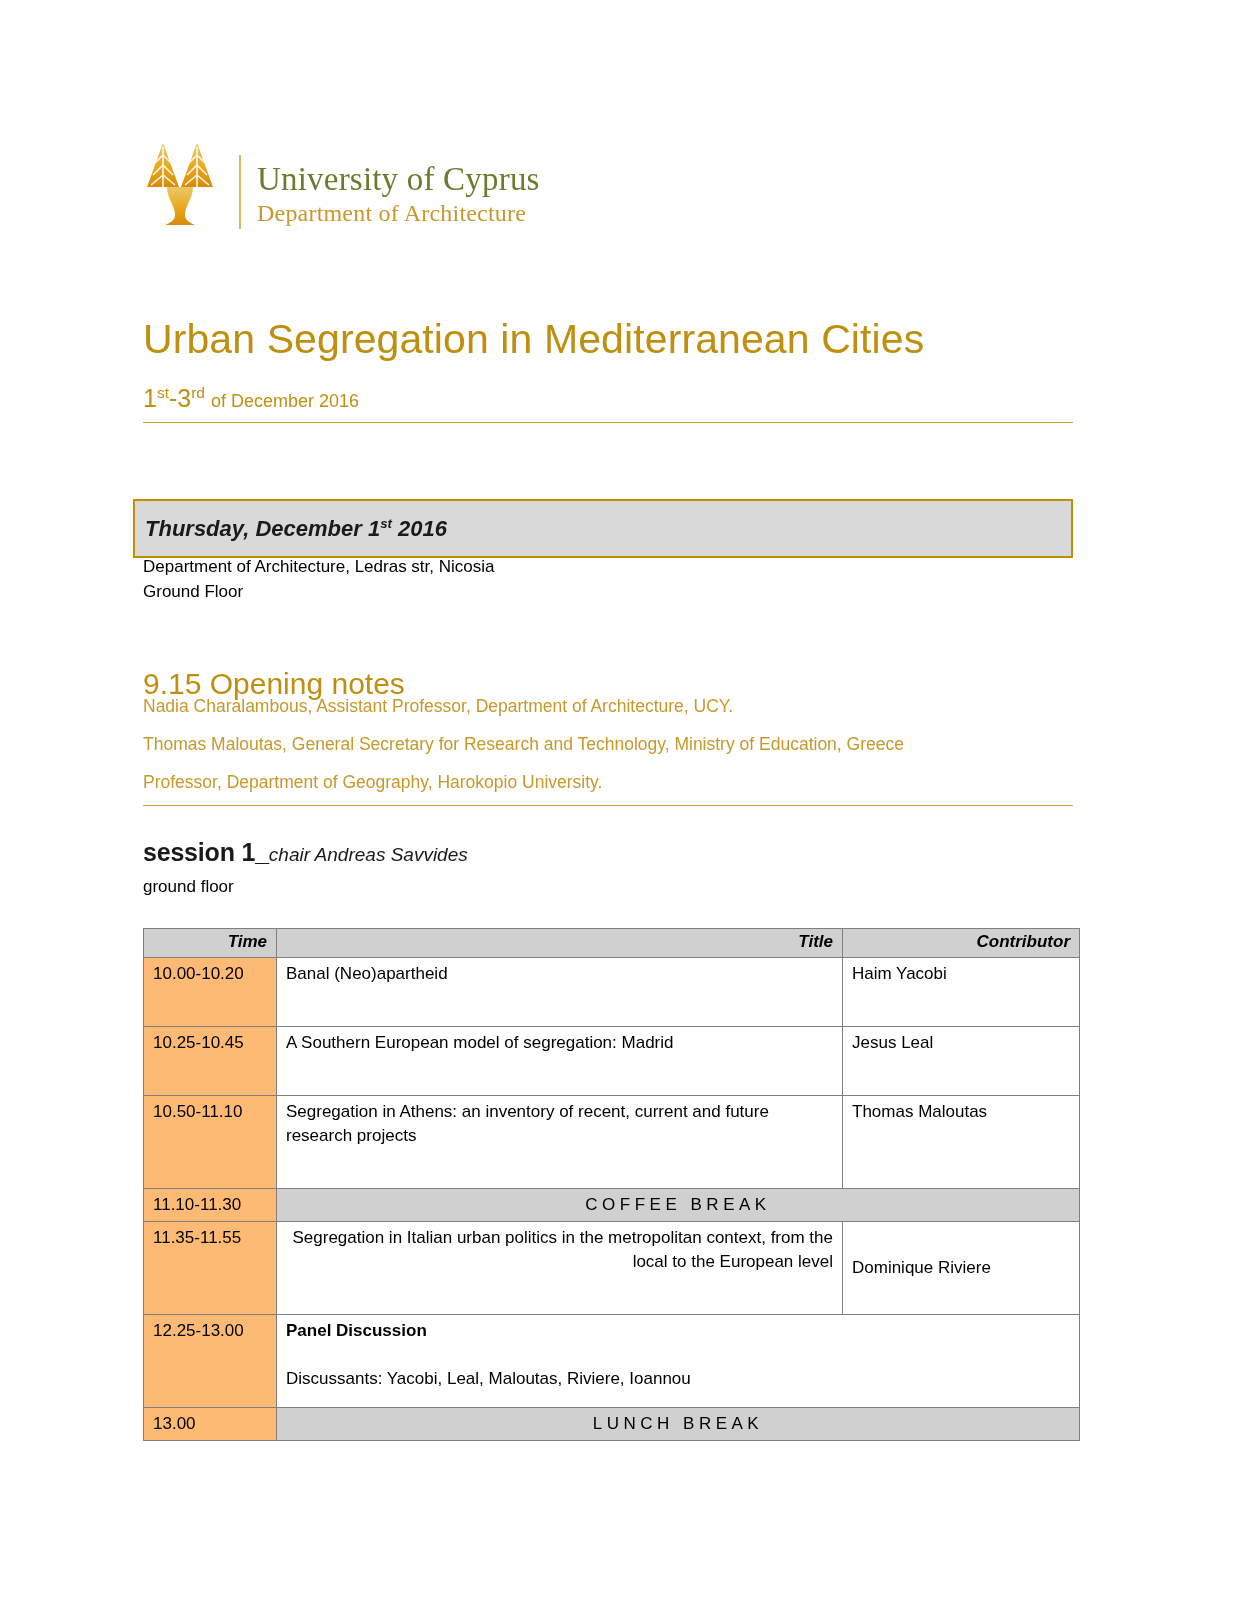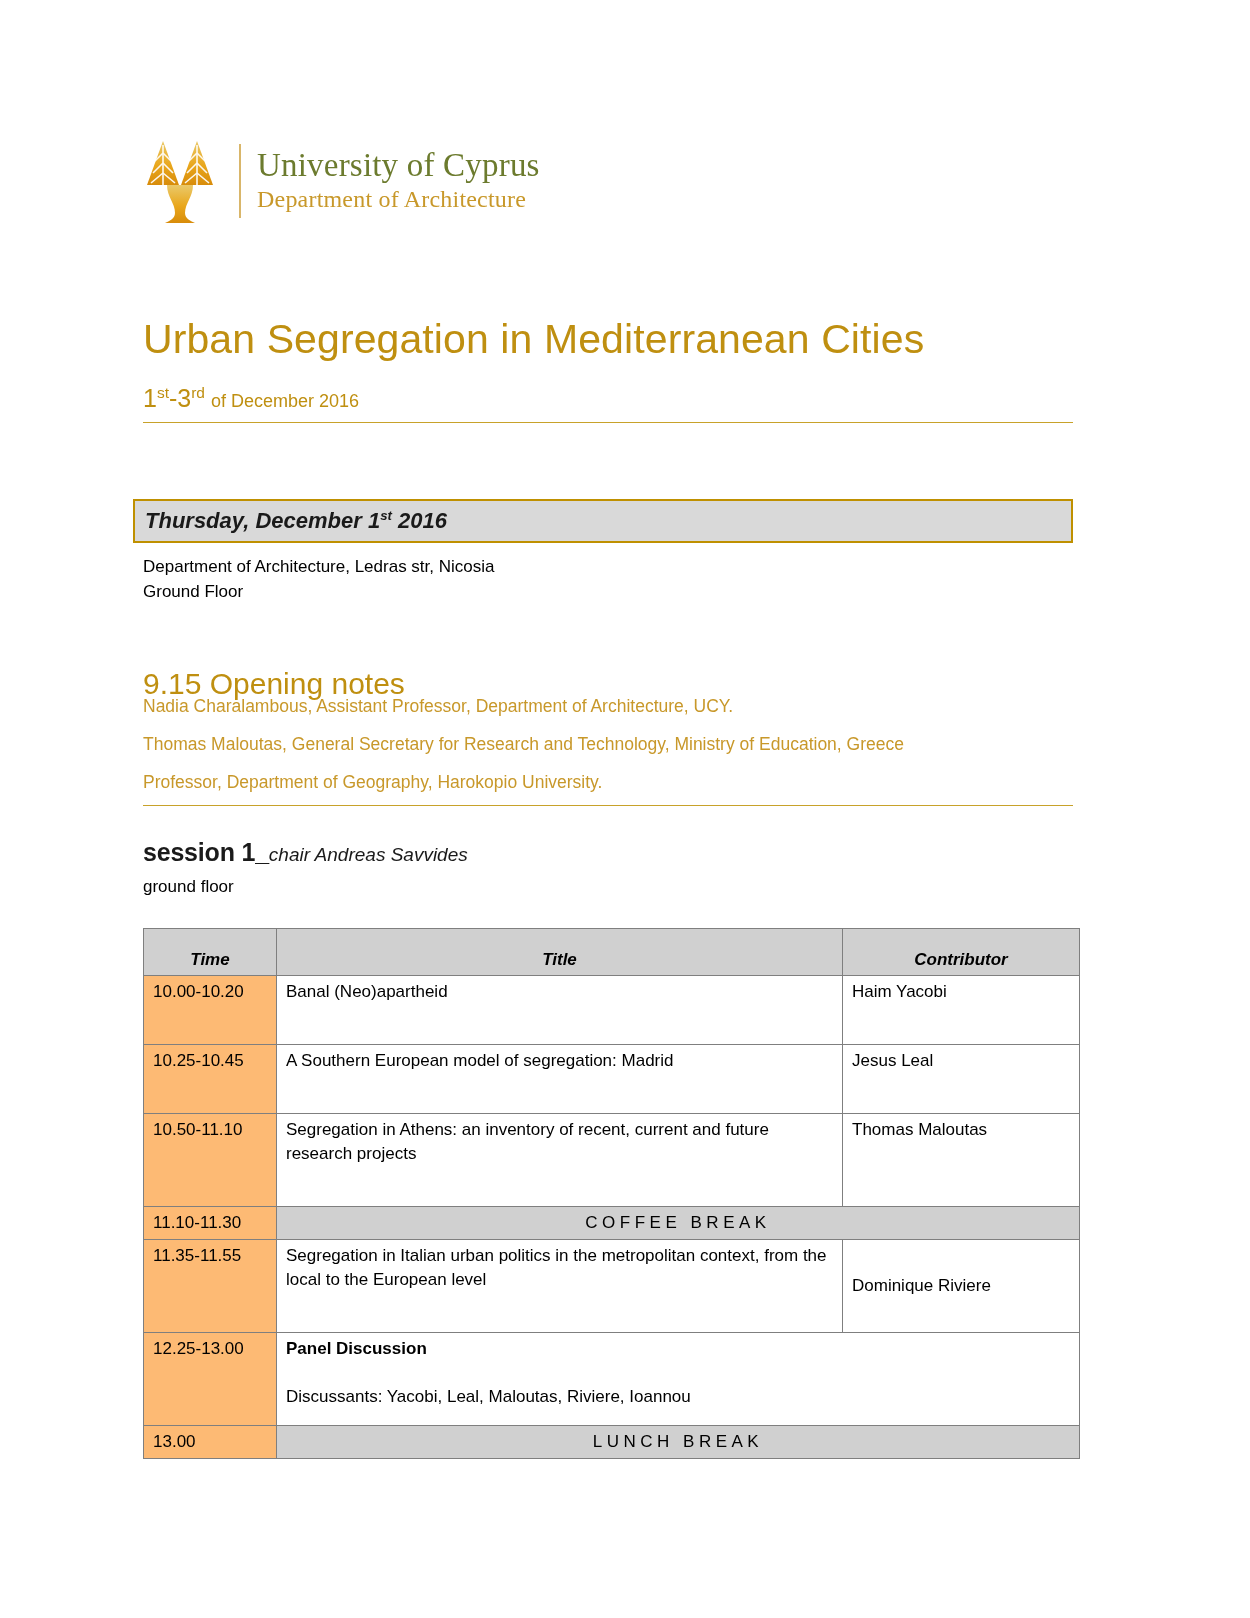--- a/index.html
+++ b/index.html
@@ -21,21 +21,21 @@
     box-sizing: border-box;
     padding: 0;
   }
 
   
   .logo-block {
     position: absolute;
     left: 143px;
     top: 133px;
     display: flex;
-    align-items: center;
+    align-items: flex-end;
     height: 96px;
   }
   .logo-mark {
     width: 82px;
     height: 92px;
     flex: 0 0 auto;
   }
   .logo-divider {
     width: 2px;
     height: 74px;
@@ -104,21 +104,21 @@
   }
   .rule-date { top: 422px; }
   .rule-notes { top: 805px; }
 
   
   .day-banner {
     position: absolute;
     left: 133px;
     top: 499px;
     width: 940px;
-    height: 44px;
+    height: 59px;
     box-sizing: border-box;
     background: #d9d9d9;
     border: 2px solid #bf9000;
     display: flex;
     align-items: center;
   }
   .day-banner-text {
     font-size: 22px;
     font-weight: bold;
     font-style: italic;
@@ -212,22 +212,22 @@
     padding: 4px 9px;
     vertical-align: top;
     line-height: 24px;
     color: #000;
   }
   .prog-table thead th {
     background: #d0d0d0;
     font-weight: bold;
     font-style: italic;
     font-size: 17px;
-    text-align: center;
-    padding-top: 19px;
+    text-align: right;
+    padding-top: 1px;
     padding-bottom: 3px;
     height: 26px;
     box-sizing: border-box;
   }
   .cell-time {
     background: #fdba74;
     white-space: nowrap;
     margin-left: 24px;
   }
   .cell-break {
@@ -355,21 +355,21 @@
         <td class="cell-contrib">Thomas Maloutas</td>
       </tr>
 
       <tr>
         <td class="cell-time">11.10-11.30</td>
         <td class="cell-break" colspan="2">COFFEE BREAK</td>
       </tr>
 
       <tr>
         <td class="cell-time">11.35-11.55</td>
-        <td style="height:84px;">Segregation in  Italian urban politics in the metropolitan context, from the local to the European level</td>
+        <td style="height:84px;text-align:right;">Segregation in  Italian urban politics in the metropolitan context, from the local to the European level</td>
         <td class="cell-contrib mid">Dominique Riviere</td>
       </tr>
 
 
       <tr>
         <td class="cell-time">12.25-13.00</td>
         <td colspan="2" style="height:84px;">
           <span class="bold-line">Panel Discussion</span>
           <span class="spacer-line"></span>
           <span>Discussants: Yacobi, Leal, Maloutas, Riviere, Ioannou</span>

